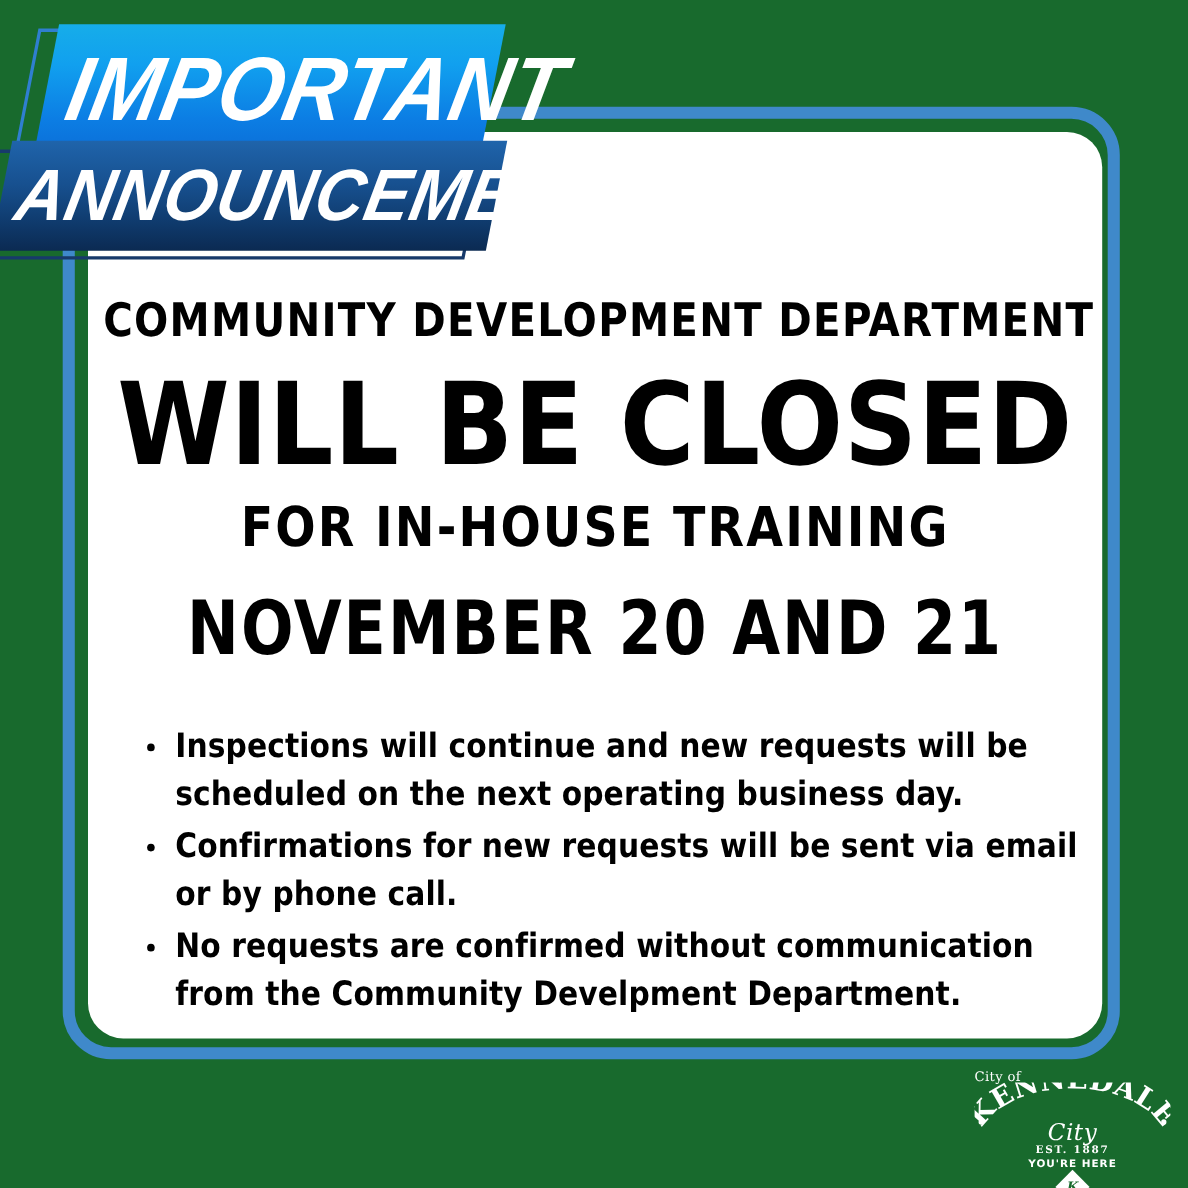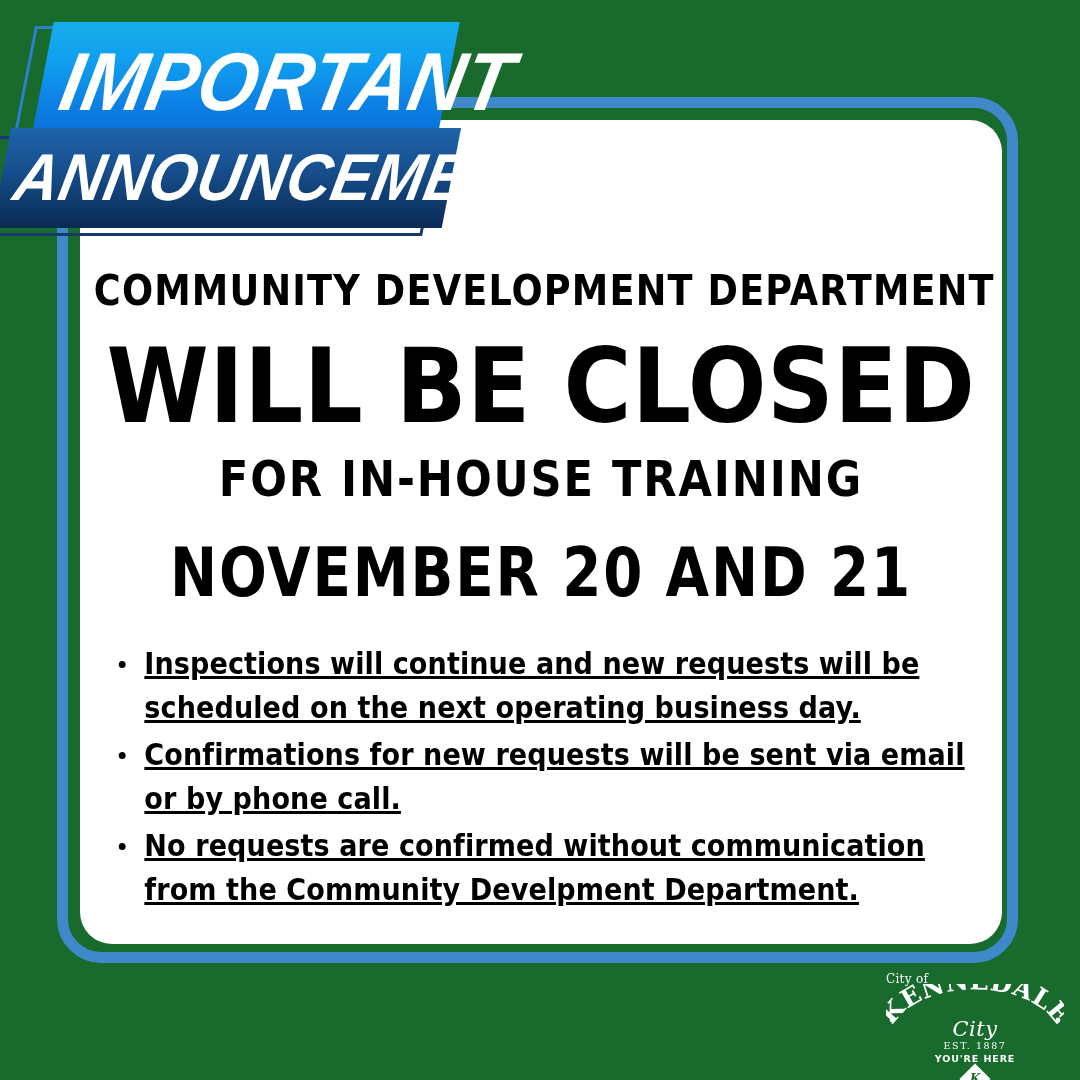--- a/index.html
+++ b/index.html
@@ -153,24 +153,23 @@
     letter-spacing: 2px;
     transform: scaleX(0.92);
   }
 
   
   #bullets {
     position: absolute;
     left: 22px;
     top: 522px;
     width: 880px;
-    margin: 0;
+    margin: 15px;
     padding: 0;
     list-style: none;
-    text-decoration: underline;
   }
   #bullets li {
     position: relative;
     padding-left: 43px;
     margin-bottom: 3px;
     font-family: "Liberation Sans Narrow", "DejaVu Sans Condensed",
                  "Liberation Sans", sans-serif;
     font-weight: bold;
     font-size: 30.5px;
     line-height: 44px;
@@ -247,21 +246,21 @@
     font-style: italic;
     font-size: 21px;
     letter-spacing: 0.5px;
   }
   #logo-est {
     position: absolute;
     left: 0; top: 68px; width: 178px;
     text-align: center;
     font-family: "DejaVu Serif", serif;
     font-size: 9.5px;
-    font-weight: normal;
+    font-weight: bold;
     letter-spacing: 1.6px;
   }
   #logo-tagline {
     position: absolute;
     left: 0; top: 81px; width: 178px;
     display: flex;
     align-items: center;
     justify-content: center;
     gap: 4px;
     flex-direction: column;

